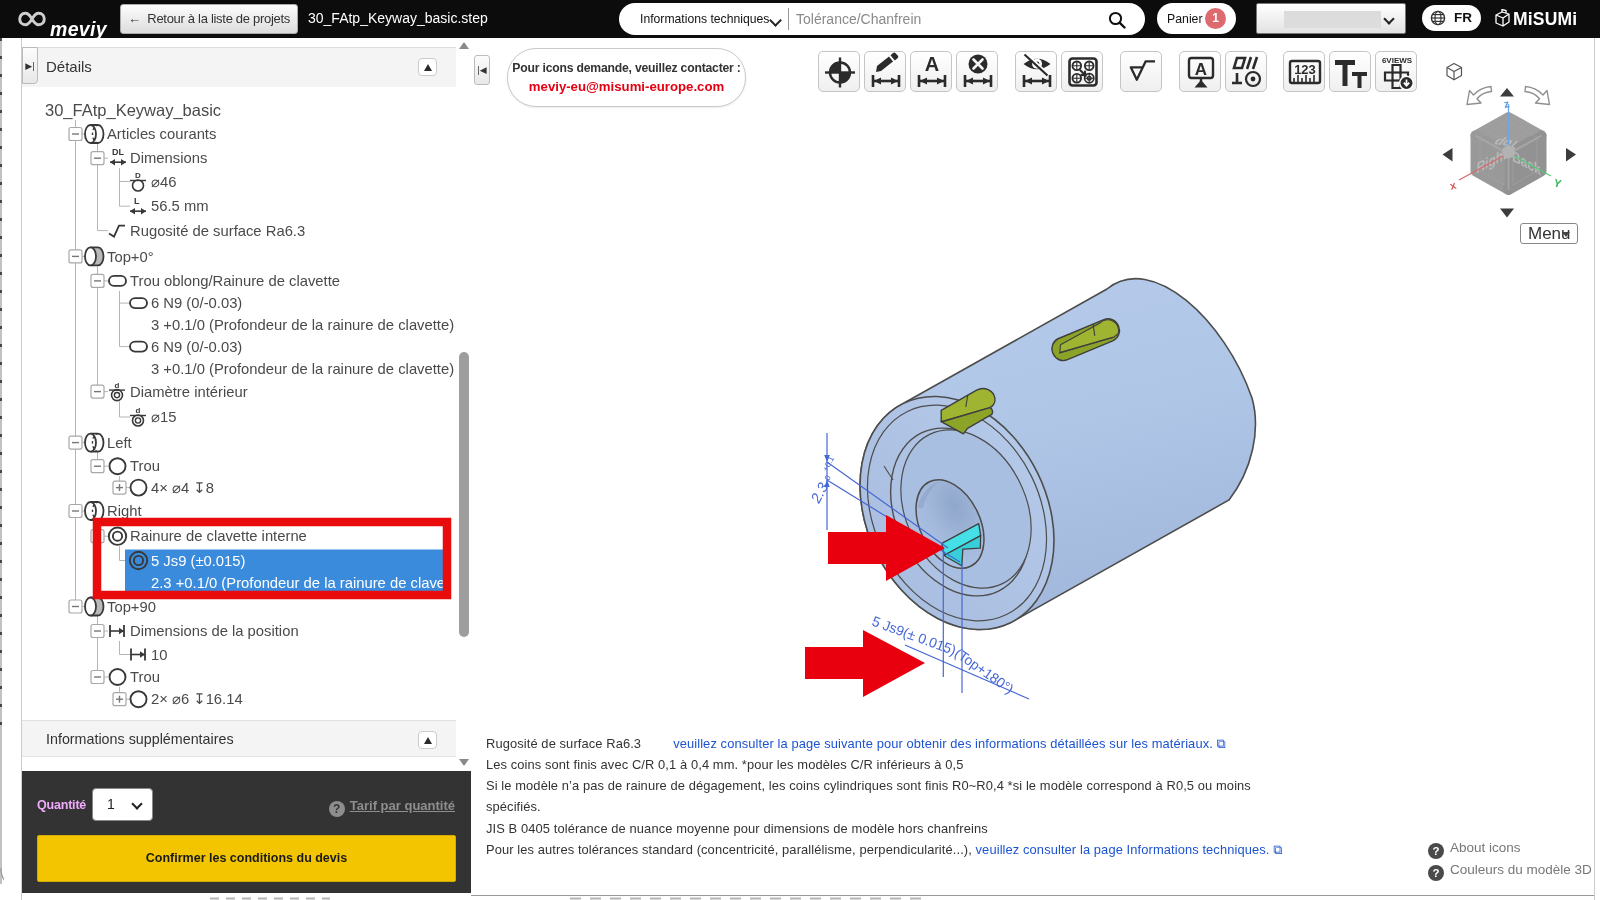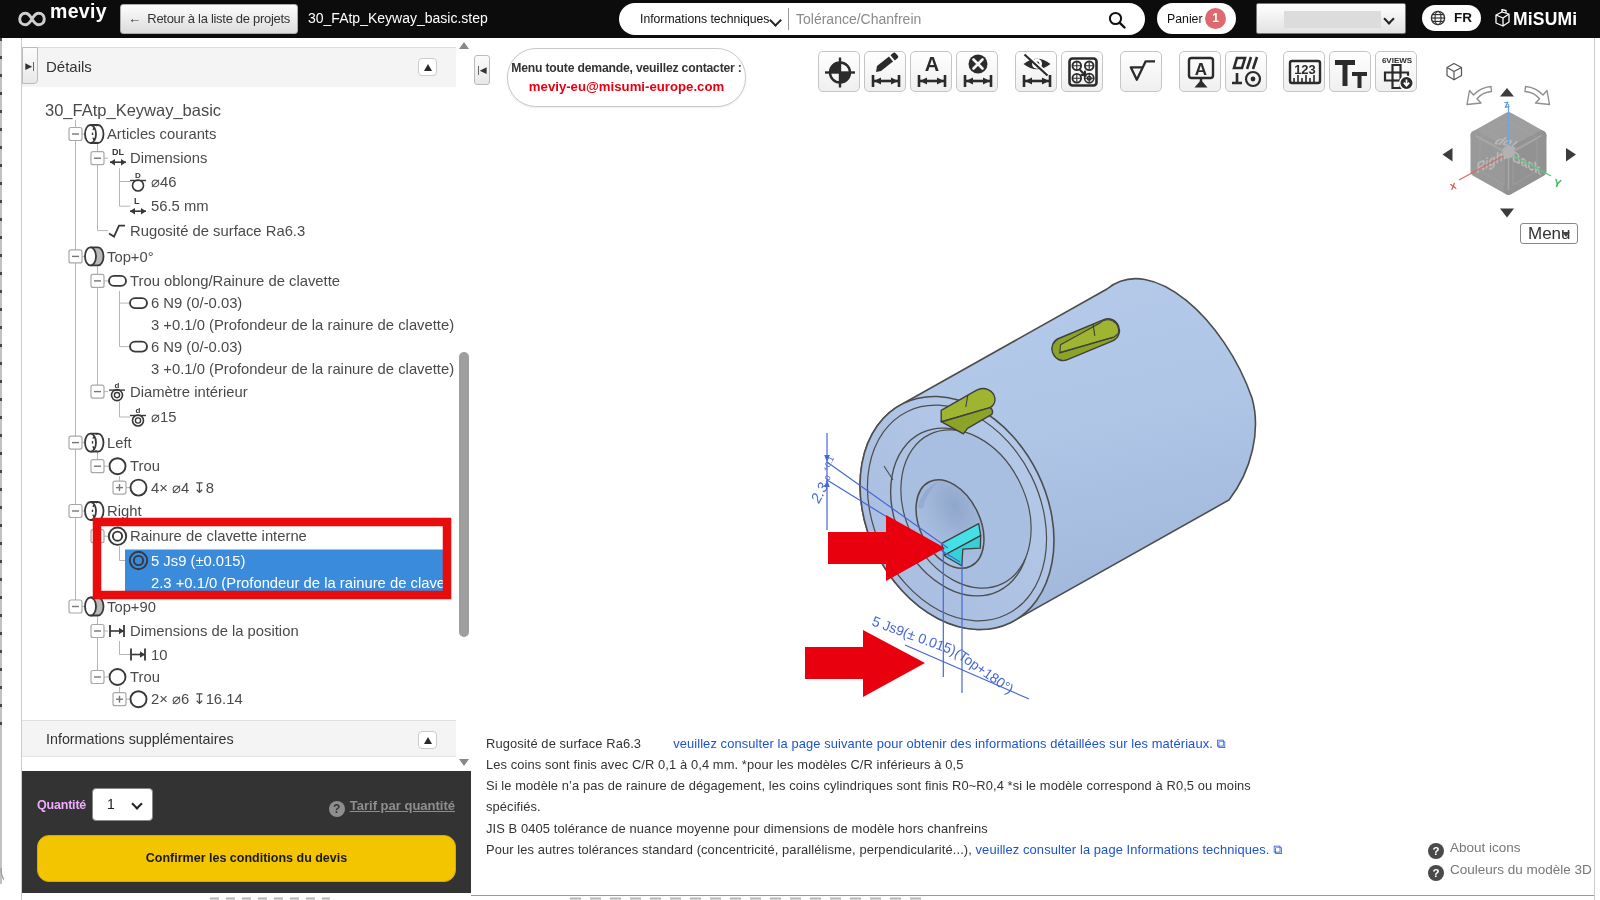--- a/index.html
+++ b/index.html
@@ -3,21 +3,21 @@
 <meta charset="utf-8">
 <style>
 * { margin:0; padding:0; box-sizing:border-box; }
 html,body { width:1600px; height:900px; overflow:hidden; background:#fff;
   font-family:"Liberation Sans", sans-serif; }
 #page { position:relative; width:1600px; height:900px; background:#fff; }
 .abs { position:absolute; }
 
 
 #topbar { position:absolute; left:0; top:0; width:1600px; height:38px; background:#0c0c0c; }
-#logo { position:absolute; left:50px; top:0; color:#fff; font-size:19.5px; font-weight:bold; letter-spacing:0.3px; }
+#logo { position:absolute; left:50px; top:18px; color:#fff; font-size:19.5px; font-weight:bold; letter-spacing:0.3px;font-style:italic; }
 #backbtn { position:absolute; left:120px; top:4px; width:178px; height:30px;
   background:linear-gradient(#fdfdfd,#dcdcdc); border:1px solid #aaa; border-radius:3px;
   color:#333; font-size:13px; text-align:center; line-height:28px; white-space:nowrap; letter-spacing:-0.3px; }
 #fname { position:absolute; left:308px; top:10px; color:#fff; font-size:14px; }
 #searchpill { position:absolute; left:619px; top:3px; width:526px; height:32px; background:#fff; border-radius:17px; }
 #searchpill .seltxt { position:absolute; left:21px; top:9px; font-size:12.2px; color:#111; }
 #searchpill .chev { position:absolute; left:152px; top:13px; width:9px; height:9px; border-right:2px solid #222; border-bottom:2px solid #222; transform:rotate(45deg); }
 #searchpill .divline { position:absolute; left:169px; top:5px; width:1px; height:22px; background:#999; }
 #searchpill .ph { position:absolute; left:177px; top:8px; font-size:14px; color:#8a8a8a; }
 #panier { position:absolute; left:1157px; top:3px; width:79px; height:31px; background:#fff; border-radius:16px; }
@@ -46,21 +46,21 @@
 
 
 #darkpanel { position:absolute; left:22px; top:771px; width:449px; height:122px; background:#333; }
 #darkpanel .qty { position:absolute; left:15px; top:27px; color:#f0abfc; font-size:12.5px; font-weight:bold; letter-spacing:-0.2px; }
 #qtysel { position:absolute; left:70px; top:17px; width:61px; height:33px; background:#fff; border:1px solid #888; border-radius:4px; }
 #qtysel .v { position:absolute; left:14px; top:7px; font-size:14px; color:#222; }
 #qtysel .chev { position:absolute; left:40px; top:11px; width:8px; height:8px; border-right:2.5px solid #222; border-bottom:2.5px solid #222; transform:rotate(45deg); }
 #tarif { position:absolute; right:16px; top:27px; color:#8e8e8e; font-size:13px; }
 #tarif .q { display:inline-block; width:16px; height:16px; border-radius:50%; background:#8e8e8e; color:#333; font-size:12px; font-weight:bold; text-align:center; line-height:16px; margin-right:5px; vertical-align:-3px; }
 #tarif .u { text-decoration:underline; font-weight:bold; }
-#ybtn { position:absolute; left:15px; top:64px; width:419px; height:47px; background:#f2c500; border:1px solid #d4ab00; border-radius:12px; color:#1a1a1a; font-size:12.5px; font-weight:bold; text-align:center; line-height:45px; }
+#ybtn { position:absolute; left:15px; top:64px; width:419px; height:47px; background:#f2c500; border:1px solid #d4ab00; border-radius:2px; color:#1a1a1a; font-size:12.5px; font-weight:bold; text-align:center; line-height:45px; }
 
 
 #vp { position:absolute; left:471px; top:38px; width:1123px; height:862px; background:#fff; }
 #vpbtn { position:absolute; left:3px; top:17px; width:16px; height:30px; background:linear-gradient(#fcfcfc,#e8e8e8); border:1px solid #bbb; border-radius:3px; font-size:9px; color:#333; text-align:center; line-height:29px; }
 #contact { position:absolute; left:36px; top:10px; width:239px; height:59px; background:#fff; border:1px solid #c9c9c9; border-radius:29px; box-shadow:0 1px 2px rgba(0,0,0,0.08); }
 #contact .l1 { margin-top:12px; text-align:center; font-size:12.2px; font-weight:bold; color:#333; white-space:nowrap; letter-spacing:-0.2px; }
 #contact .l2 { margin-top:4px; text-align:center; font-size:13.2px; font-weight:bold; color:#e60012; white-space:nowrap; }
 .tbtn { position:absolute; top:13px; width:42px; height:41px; background:linear-gradient(#ffffff,#efefef); border:1px solid #c5c5c5; border-radius:5px; }
 .tbtn svg { position:absolute; left:0; top:0; }
 #menubtn { position:absolute; left:1049px; top:185px; width:58px; height:21px; background:#fff; border:1px solid #888; border-radius:3px; font-size:17px; color:#333; text-align:left; padding-left:7px; line-height:19px; }
@@ -149,21 +149,21 @@
         <div class="v">1</div>
         <div class="chev"></div>
       </div>
     <div id="tarif"><span class="q">?</span><span class="u">Tarif par quantité</span></div>
     <div id="ybtn">Confirmer les conditions du devis</div>
   </div>
 
   <div id="vp">
     <div id="vpbtn">|◀</div>
     <div id="contact">
-      <div class="l1">Menu toute demande, veuillez contacter :</div>
+      <div class="l1">Pour icons demande, veuillez contacter :</div>
       <div class="l2">meviy-eu@misumi-europe.com</div>
     </div>
     <div id="menubtn">Menu</div>
     <div class="tbtn" style="left:347px">
         <svg width="42" height="41" viewBox="0 0 42 41">
           <g stroke="#2b2b2b" stroke-width="2.4" fill="none">
             <circle cx="21" cy="20.5" r="10"></circle>
             <line x1="21" y1="5.5" x2="21" y2="35.5"></line>
             <line x1="6" y1="20.5" x2="36" y2="20.5"></line>
           </g>

